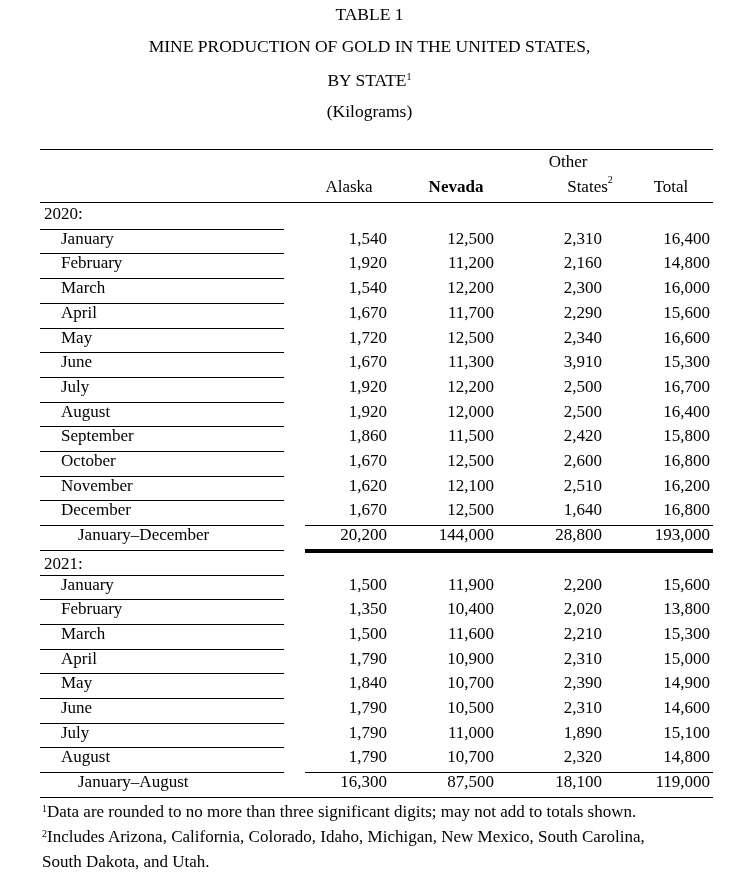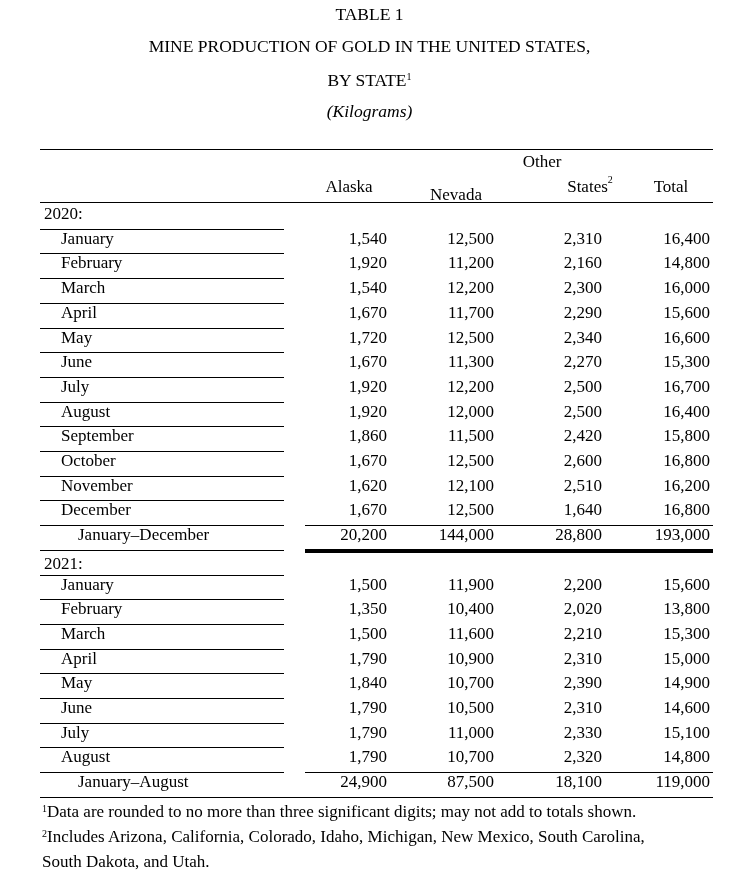--- a/index.html
+++ b/index.html
@@ -1,21 +1,21 @@
 <!DOCTYPE html>
 <html><head>
 <meta charset="utf-8">
 <style>
   html, body { margin:0; padding:0; background:#ffffff; }
   body { width:739px; height:889px; position:relative; font-family:"Liberation Serif", "DejaVu Serif", serif; color:#000; overflow:hidden; }
   .title { position:absolute; left:0; width:739px; text-align:center; font-size:17.5px; line-height:24px; }
   .t1 { top:2px; }
   .t2 { top:26px;margin-top:8px; }
   .t3 { top:68px; }
-  .t4 { top:99px;font-style:italic; }
+  .t4 { top:99px; }
   sup { font-size:10px; vertical-align:top; position:relative; top:-3px; }
   .tbl { position:absolute; left:40px; top:149px; width:673px; }
   .hline { position:absolute; height:0; border-top:1.5px solid #000; }
   .row { position:absolute; left:0; width:673px; height:24.7px; font-size:17px; }
   .lbl { position:absolute; left:4px; top:0; white-space:nowrap; }
   .lbl.ind1 { left:21px; }
   .lbl.ind2 { left:38px; }
   .num { position:absolute; top:0; text-align:right; width:100px; }
   .c1 { left:247px; }
   .c2 { left:354px; }
@@ -28,22 +28,22 @@
 <body>
 
 <div class="title t1">TABLE 1</div>
 <div class="title t2">MINE PRODUCTION OF GOLD IN THE UNITED STATES,</div>
 <div class="title t3"><span>BY STATE</span><sup>1</sup></div>
 <div class="title t4">(Kilograms)</div>
 
 <div class="tbl" id="tbl">
   <div class="hline" style="left:0;width:673px;top:0;"></div>
   <div class="hdr" style="left:259px;top:28px;">Alaska</div>
-  <div class="hdr" style="left:366px;top:36px;">Nevada</div>
-  <div class="hdr" style="left:452px;top:3px;text-align:center;">Other</div>
+  <div class="hdr" style="left:366px;top:28px;font-weight:bold;">Nevada</div>
+  <div class="hdr" style="left:478px;top:3px;text-align:center;">Other</div>
   <div class="hdr" style="left:500px;top:28px;"><span>States</span><sup>2</sup></div>
   <div class="hdr" style="left:581px;top:28px;">Total</div>
   <div class="hline" style="left:0;width:673px;top:53px;"></div>
   <div id="rows">
       <div class="row" style="top:55px;text-decoration:underline;">
         <span class="lbl">2020:</span>
       </div>
       <div class="hline" style="left:0px;width:244px;top:79.7px;"></div>
       <div class="row" style="top:79.7px;">
         <span class="lbl ind1">January</span>
@@ -82,21 +82,21 @@
         <span class="num c1">1,720</span>
         <span class="num c2">12,500</span>
         <span class="num c3">2,340</span>
         <span class="num c4">16,600</span>
       </div>
       <div class="hline" style="left:0px;width:244px;top:203.19999999999996px;"></div>
       <div class="row" style="top:203.19999999999996px;">
         <span class="lbl ind1">June</span>
         <span class="num c1">1,670</span>
         <span class="num c2">11,300</span>
-        <span class="num c3">2,270</span>
+        <span class="num c3">3,910</span>
         <span class="num c4">15,300</span>
       </div>
       <div class="hline" style="left:0px;width:244px;top:227.89999999999995px;"></div>
       <div class="row" style="top:227.89999999999995px;">
         <span class="lbl ind1">July</span>
         <span class="num c1">1,920</span>
         <span class="num c2">12,200</span>
         <span class="num c3">2,500</span>
         <span class="num c4">16,700</span>
       </div>
@@ -200,36 +200,36 @@
         <span class="num c1">1,790</span>
         <span class="num c2">10,500</span>
         <span class="num c3">2,310</span>
         <span class="num c4">14,600</span>
       </div>
       <div class="hline" style="left:0px;width:244px;top:573.6999999999999px;"></div>
       <div class="row" style="top:573.6999999999999px;">
         <span class="lbl ind1">July</span>
         <span class="num c1">1,790</span>
         <span class="num c2">11,000</span>
-        <span class="num c3">2,330</span>
+        <span class="num c3">1,890</span>
         <span class="num c4">15,100</span>
       </div>
       <div class="hline" style="left:0px;width:244px;top:598.4px;"></div>
       <div class="row" style="top:598.4px;">
         <span class="lbl ind1">August</span>
         <span class="num c1">1,790</span>
         <span class="num c2">10,700</span>
         <span class="num c3">2,320</span>
         <span class="num c4">14,800</span>
       </div>
       <div class="hline" style="left:0px;width:244px;top:623.1px;"></div>
       <div class="hline" style="left:265px;width:408px;top:623.1px;"></div>
       <div class="row" style="top:623.1px;">
         <span class="lbl ind2">January–August</span>
-        <span class="num c1">24,900</span>
+        <span class="num c1">16,300</span>
         <span class="num c2">87,500</span>
         <span class="num c3">18,100</span>
         <span class="num c4">119,000</span>
       </div>
       <div class="hline" style="left:0px;width:673px;top:647.8000000000001px;"></div>
     </div>
 </div>
 
 <div id="foot">
     <div class="foot" style="top:798.8000000000001px;"><sup>1</sup><span>Data are rounded to no more than three significant digits; may not add to totals shown.</span></div>

